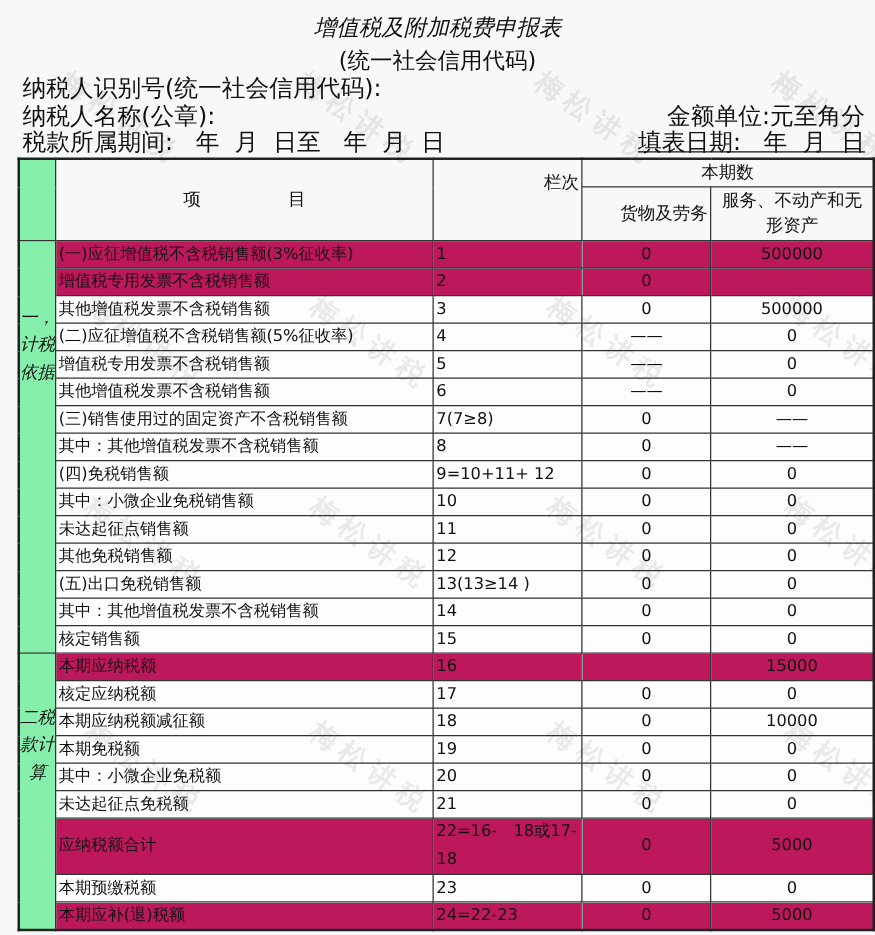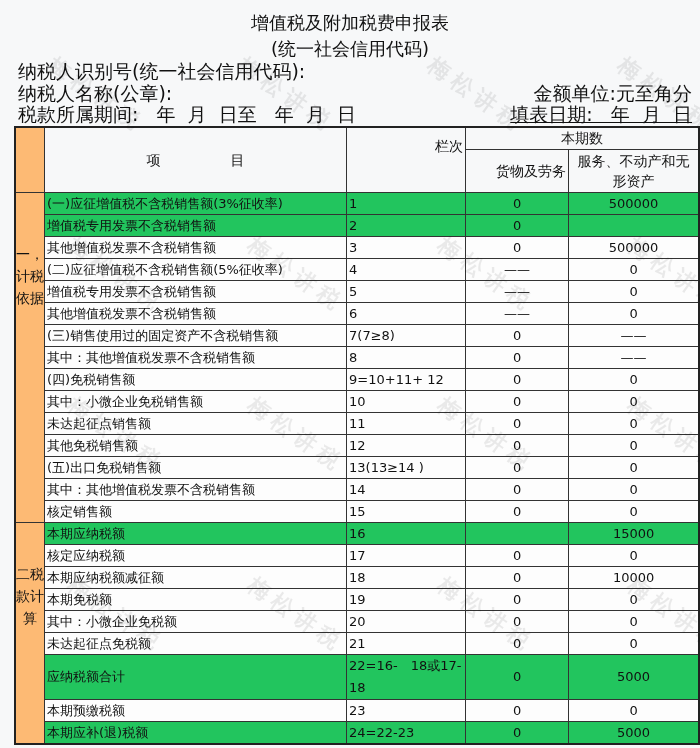--- a/index.html
+++ b/index.html
@@ -7,21 +7,21 @@
     width: 700px; height: 748px; overflow: hidden;
     background: #f7f8f9;
     font-family: "DejaVu Sans", "Liberation Sans", sans-serif;
     color: #111;
     position: relative;
   }
   .title {
     position: absolute; left: 0; width: 700px; text-align: center;
     font-size: 18px; line-height: 22px; color: #111;
   }
-  .title.t1 { top: 12px; }
+  .title.t1 { top: 12px; font-style: italic; }
   .title.t2 { top: 38px; }
   .meta {
     position: absolute; font-size: 19px; line-height: 18px; white-space: pre;
   }
   .watermark {
     position: absolute; font-size: 22px; color: rgba(0,0,0,0.08);
     transform: rotate(35deg); letter-spacing: 6px; pointer-events: none;
     font-weight: bold; white-space: nowrap; z-index: 5;
   }
   table.form {
@@ -34,23 +34,24 @@
     border: 1px solid #333;
     padding: 0 2px;
     height: 21px; line-height: 21px;
     white-space: nowrap; overflow: hidden;
     background: #fdfdfd;
   }
   table.form td.c { text-align: center; }
   table.form td.sec {
     text-align: center; vertical-align: middle; white-space: normal;
     line-height: 22px; font-size: 14px; padding: 0;
-    background: #fdba74;
-  }
-  table.form tr.hl td.yl { background: #22c55e; }
+    background: #86efac;
+    font-style: italic;
+  }
+  table.form tr.hl td.yl { background: #be185d; }
   table.form td.head { text-align: center; font-size: 14px; background: #f7f8f9; }
   table.form td.head.wrap { white-space: normal; line-height: 20px; }
   table.form td.tall { height: 44px; line-height: 22px; white-space: normal; }
   .xm { letter-spacing: 0; margin-left: 44px; }
   .xm .gap { display: inline-block; width: 70px; }
 </style>
 </head>
 <body>
 
 <div class="title t1">增值税及附加税费申报表</div>

